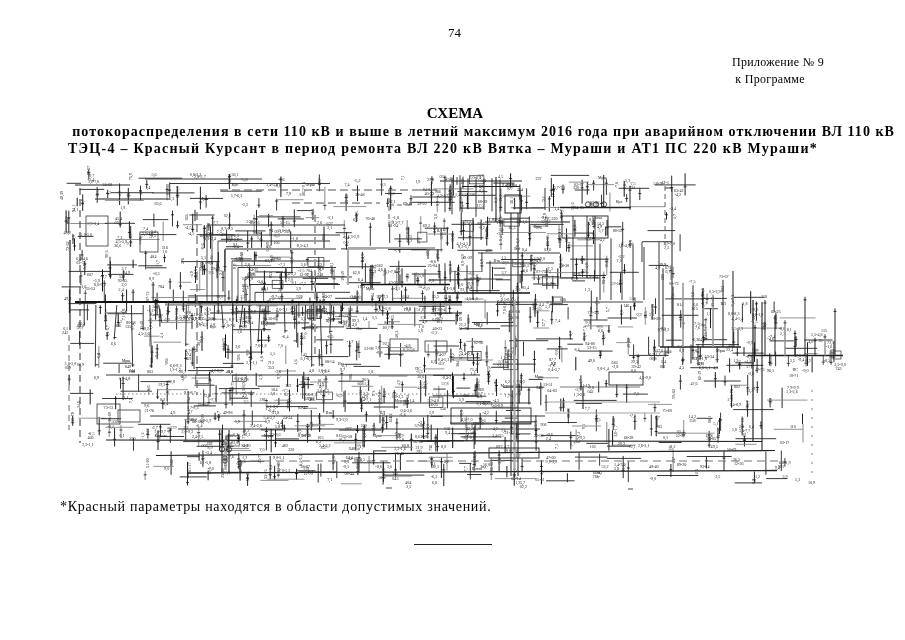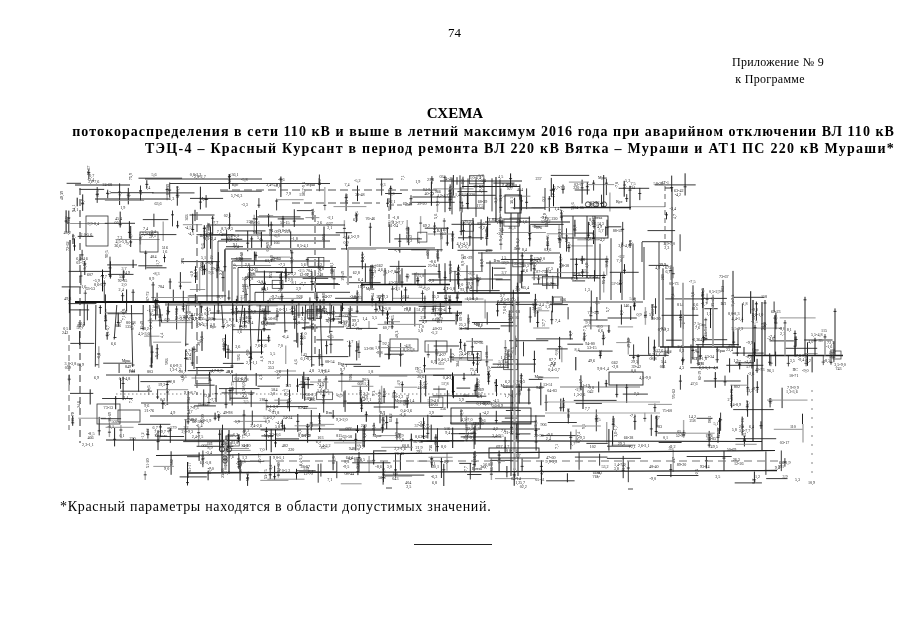--- a/index.html
+++ b/index.html
@@ -4,21 +4,21 @@
 html,body{margin:0;padding:0}
 body{width:905px;height:640px;background:#fff;position:relative;overflow:hidden;
  font-family:"Liberation Serif",serif;color:#000}
 .abs{position:absolute;white-space:nowrap}
 </style></head>
 <body>
 <div class="abs" style="left:448px;top:25px;font-size:13px;font-weight:normal">74</div>
 <div class="abs" style="left:732px;top:54px;font-size:12px;line-height:17px;letter-spacing:0.3px">Приложение № 9<br>&nbsp;к Программе</div>
 <div class="abs" style="left:0;top:105px;width:910px;text-align:center;font-size:15px;font-weight:bold">СХЕМА</div>
 <div class="abs" style="left:68px;top:124px;width:827px;text-align:right;font-size:14px;font-weight:bold;letter-spacing:1.05px">потокораспределения в сети 110 кВ и выше в летний максимум 2016 года при аварийном отключении ВЛ 110 кВ</div>
-<div class="abs" style="left:68px;top:141px;width:827px;text-align:right;font-size:14px;font-weight:bold;letter-spacing:1.25px">ТЭЦ-4 – Красный Курсант в период ремонта ВЛ 220 кВ Вятка – Мураши и АТ1 ПС 220 кВ Мураши*</div>
+<div class="abs" style="left:68px;top:141px;width:827px;text-align:left;font-size:14px;font-weight:bold;letter-spacing:1.25px">ТЭЦ-4 – Красный Курсант в период ремонта ВЛ 220 кВ Вятка – Мураши и АТ1 ПС 220 кВ Мураши*</div>
 <svg width="905" height="640" viewBox="0 0 905 640" xmlns="http://www.w3.org/2000/svg" style="position:absolute;left:0;top:0">
     <line x1="82.7" y1="194.4" x2="82.7" y2="210.9" stroke="#222" stroke-width="1.0"></line>
     <line x1="81.2" y1="203.8" x2="84.2" y2="203.8" stroke="#111" stroke-width="0.8"></line>
     <text x="84.2" y="204.3" font-size="4.1" fill="#222" transform="rotate(-90 84.2 204.3)">8,7</text>
     <line x1="77.2" y1="197.7" x2="77.2" y2="206.3" stroke="#111" stroke-width="1.0"></line>
     <line x1="88.8" y1="169.5" x2="88.8" y2="179.2" stroke="#222" stroke-width="0.9"></line>
     <line x1="87.3" y1="172.6" x2="90.3" y2="172.6" stroke="#111" stroke-width="0.8"></line>
     <text x="90.3" y="175.3" font-size="4.1" fill="#222" transform="rotate(-90 90.3 175.3)">07-67</text>
     <line x1="97.2" y1="187.0" x2="97.2" y2="202.9" stroke="#222" stroke-width="0.9"></line>
     <line x1="95.7" y1="194.4" x2="98.7" y2="194.4" stroke="#111" stroke-width="0.8"></line>

